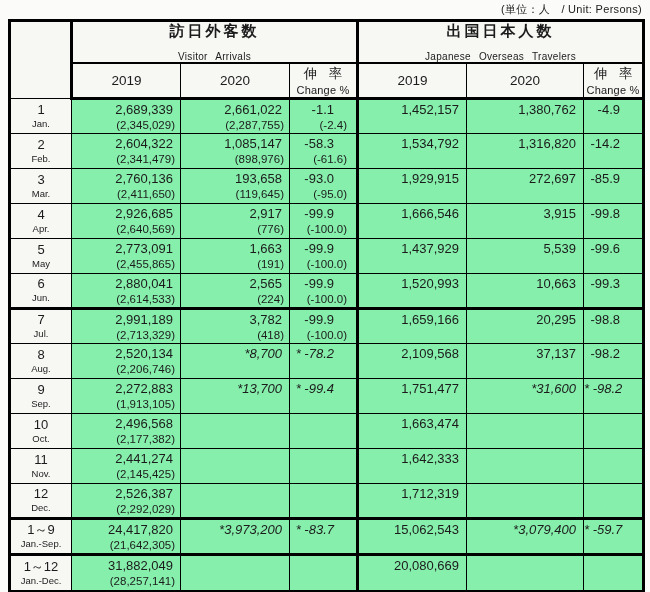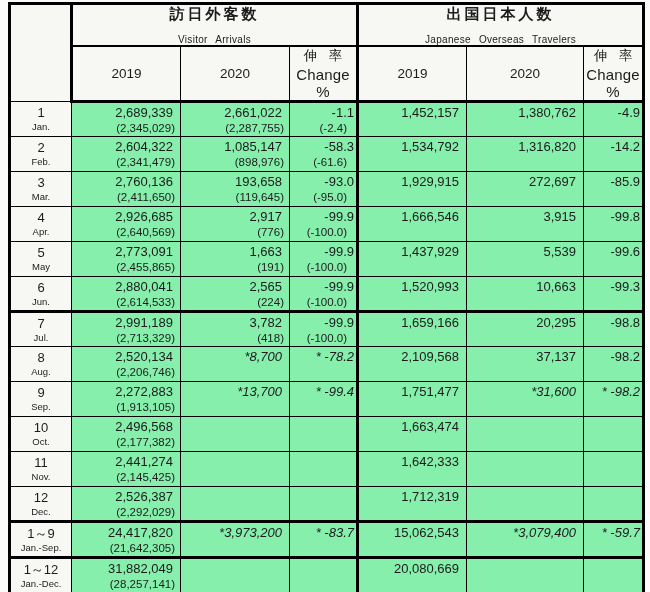--- a/index.html
+++ b/index.html
@@ -45,21 +45,21 @@
 
   tr.cols-row { height: 35px; margin-top: 28px; }
   tr.cols-row th {
     border-bottom: 3px solid #000;
     font-weight: normal;
     font-size: 13.5px;
     text-align: center;
     vertical-align: middle;
   }
   .chg-jp { font-size: 13.5px; letter-spacing: 4px; text-align: center; padding-left: 4px; }
-  .chg-en { font-size: 15px; text-align: center; margin-top: 1px; letter-spacing: 0.2px; }
+  .chg-en { font-size: 11px; text-align: center; margin-top: 1px; letter-spacing: 0.2px; }
 
   
   .v-thick-r { border-right: 3px solid #000; }
 
   
   tbody tr { height: 35px; }
   tbody tr.sum1 { height: 36px; }
   tbody tr.sum2 { height: 37px; }
   tbody tr.thick-top td { border-top: 3px solid #000; }
 
@@ -75,28 +75,29 @@
     text-align: right;
     white-space: nowrap;
   }
   .sub {
     font-size: 11.5px;
     line-height: 14px;
     padding: 0 5px 0 0;
     text-align: right;
     white-space: nowrap;
   }
-  td.chgcell .main { padding-right: 2px; }
+  td.chgcell .main { padding-right: 22px; }
   td.chgcell .sub { padding-right: 9px; }
   .est { font-style: italic; }
 </style>
 </head>
 <body>
 
 <div class="page">
+  <div class="unit-note">(単位：人　/ Unit: Persons)</div>
 
   <table class="stats">
     <colgroup>
       <col style="width:62px">
         <col style="width:109px">
         <col style="width:109px">
         <col style="width:68px">
       <col style="width:109px">
         <col style="width:117px">
         <col style="width:60px">

